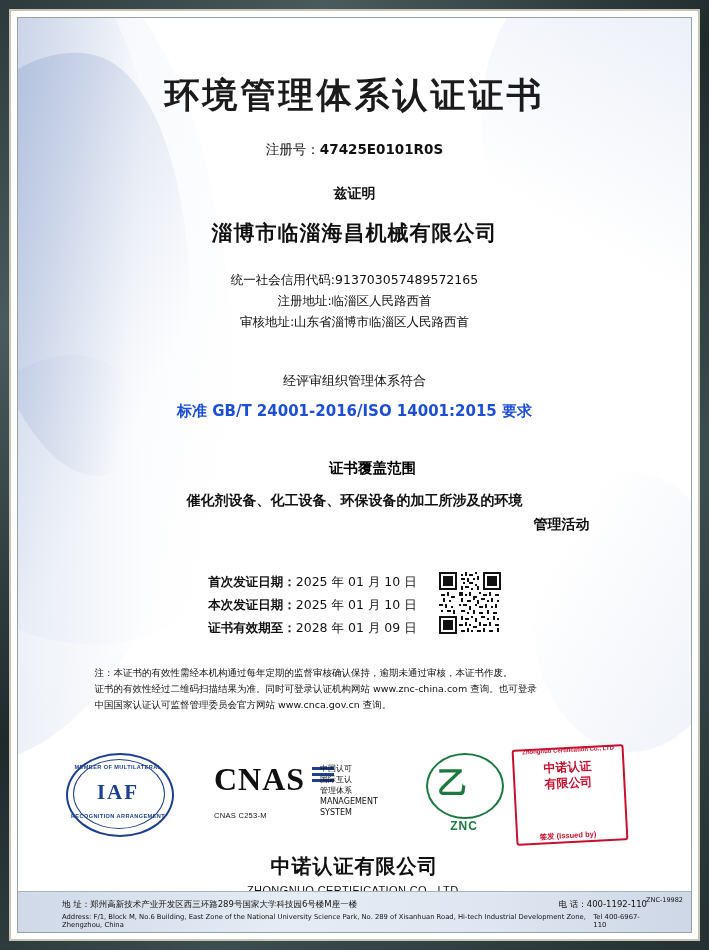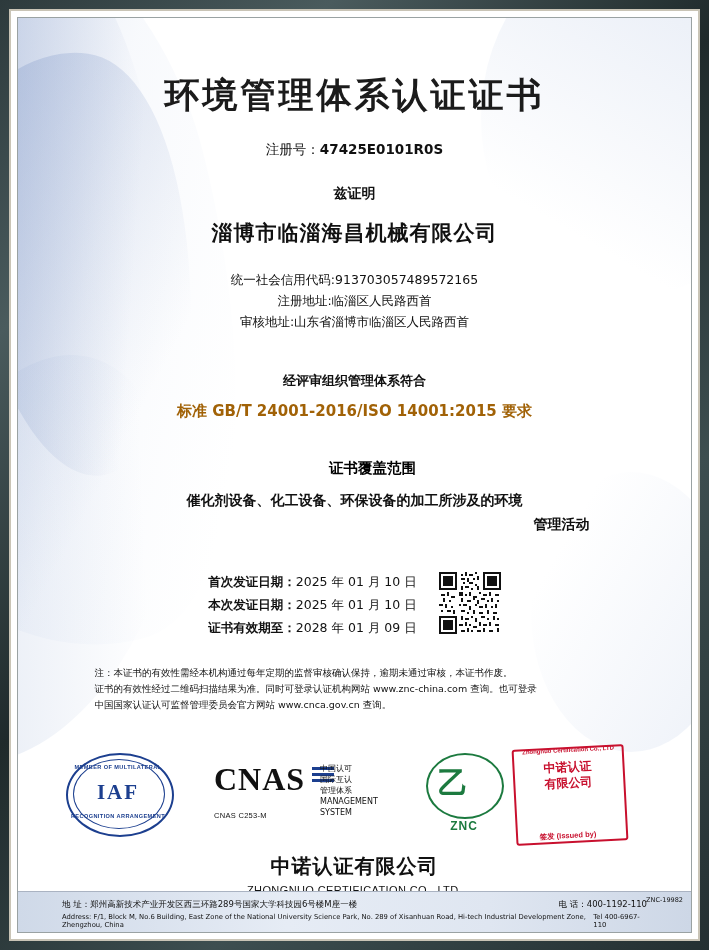--- a/index.html
+++ b/index.html
@@ -99,22 +99,22 @@
   }
   .info{
     margin-top:22px;
     font-size:12.5px;color:#111;line-height:21px;
     font-family:"DejaVu Sans","Liberation Sans",sans-serif;
   }
   .std-block{
     margin-top:40px;
     font-family:"DejaVu Sans","Liberation Sans",sans-serif;
   }
-  .std-line1{font-size:13px;color:#111;font-weight:bold;}
-  .std-line2{margin-top:12px;font-size:15px;color:#a16207;font-weight:bold;}
+  .std-line1{font-size:13px;color:#111;font-weight:normal;}
+  .std-line2{margin-top:12px;font-size:15px;color:#1d4ed8;font-weight:bold;}
   .scope-block{margin-top:38px;font-family:"DejaVu Sans","Liberation Sans",sans-serif;}
   .scope-title{font-size:14.5px;font-weight:bold;color:#000000;padding-left:36px;}
   .scope-text{
     margin-top:10px;font-size:14px;color:#111;font-weight:bold;line-height:24px;
     width:470px;margin-left:auto;margin-right:auto;text-align:center;
   }
   .scope-text .l2{display:block;text-align:right;padding-left:168px;}
 
   .dates-row{
     margin-top:34px;

